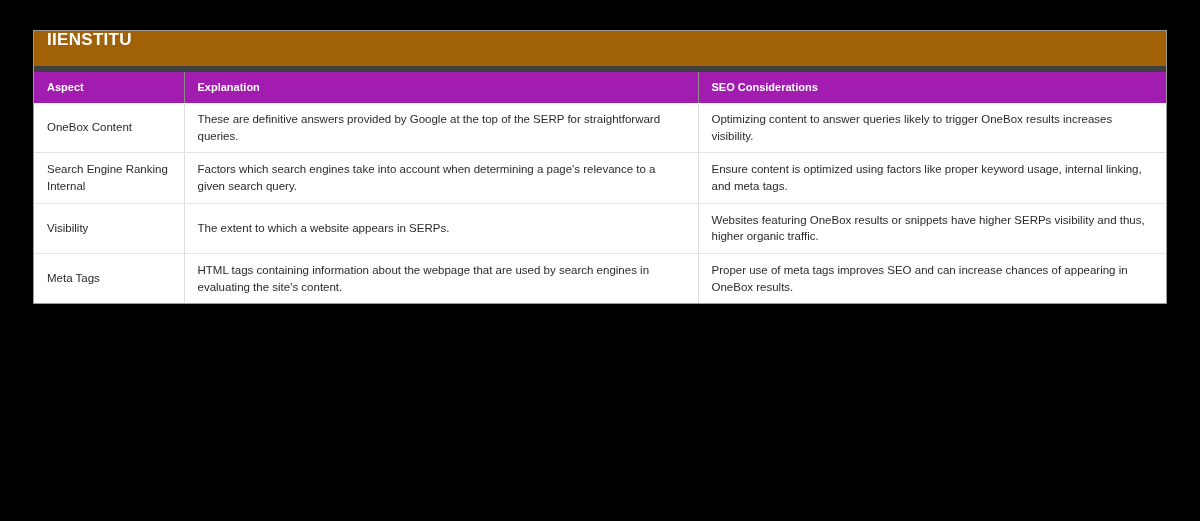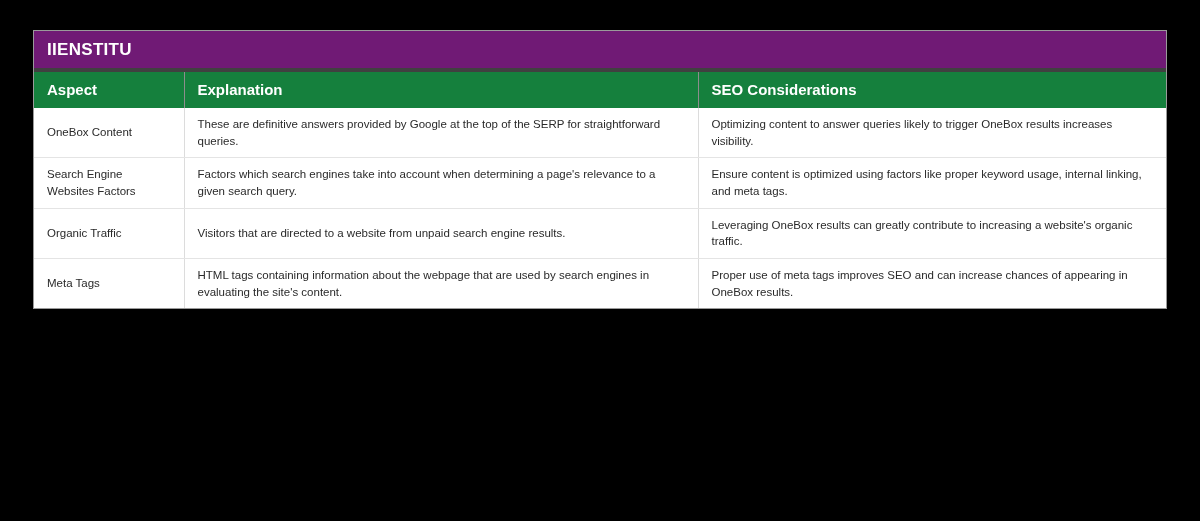--- a/index.html
+++ b/index.html
@@ -18,46 +18,45 @@
     position: absolute;
     left: 33px;
     top: 30px;
     width: 1134px;
     background: #ffffff;
     border: 1px solid #9a9a9a;
     box-sizing: border-box;
   }
 
   .brand-bar {
-    background: #701a75;
+    background: #a16207;
     height: 41px;
     display: flex;
-    align-items: center;
     padding: 0 0 0 13px;
     box-sizing: border-box;
-    border-bottom: 4px solid #404040;
+    border-bottom: 6px solid #404040;
   }
   .brand-title {
     color: #ffffff;
     font-size: 17px;
     font-weight: bold;
     letter-spacing: 0.3px;
     line-height: 1;
   }
 
   table.data-table {
     border-collapse: collapse;
     width: 100%;
     table-layout: fixed;
   }
 
   table.data-table thead th {
-    background: #15803d;
+    background: #a21caf;
     color: #ffffff;
-    font-size: 15px;
+    font-size: 11px;
     font-weight: bold;
     text-align: left;
     padding: 9px 11px 10px 13px;
     vertical-align: middle;
     border-right: 1px solid #8d8d8d;
     box-sizing: border-box;
   }
   table.data-table thead th:last-child {
     border-right: none;
   }
@@ -112,31 +111,31 @@
 
       <tr class="row-short">
         <td class="cell-aspect">OneBox Content</td>
         <td class="cell-expl">These are definitive answers provided by Google at the top of the SERP for straightforward queries.</td>
         <td class="cell-seo">Optimizing content to answer queries likely to trigger OneBox results increases visibility.</td>
       </tr>
 
 
 
       <tr class="row-tall">
-        <td class="cell-aspect">Search Engine Websites Factors</td>
+        <td class="cell-aspect">Search Engine Ranking Internal</td>
         <td class="cell-expl">Factors which search engines take into account when determining a page's relevance to a given search query.</td>
         <td class="cell-seo">Ensure content is optimized using factors like proper keyword usage, internal linking, and meta tags.</td>
       </tr>
 
+      <tr class="row-tall">
+        <td class="cell-aspect">Visibility</td>
+        <td class="cell-expl">The extent to which a website appears in SERPs.</td>
+        <td class="cell-seo">Websites featuring OneBox results or snippets have higher SERPs visibility and thus, higher organic traffic.</td>
+      </tr>
 
-      <tr class="row-short">
-        <td class="cell-aspect">Organic Traffic</td>
-        <td class="cell-expl">Visitors that are directed to a website from unpaid search engine results.</td>
-        <td class="cell-seo">Leveraging OneBox results can greatly contribute to increasing a website's organic traffic.</td>
-      </tr>
 
 
 
       <tr class="row-tall">
         <td class="cell-aspect">Meta Tags</td>
         <td class="cell-expl">HTML tags containing information about the webpage that are used by search engines in evaluating the site's content.</td>
         <td class="cell-seo">Proper use of meta tags improves SEO and can increase chances of appearing in OneBox results.</td>
       </tr>
 
     </tbody>

